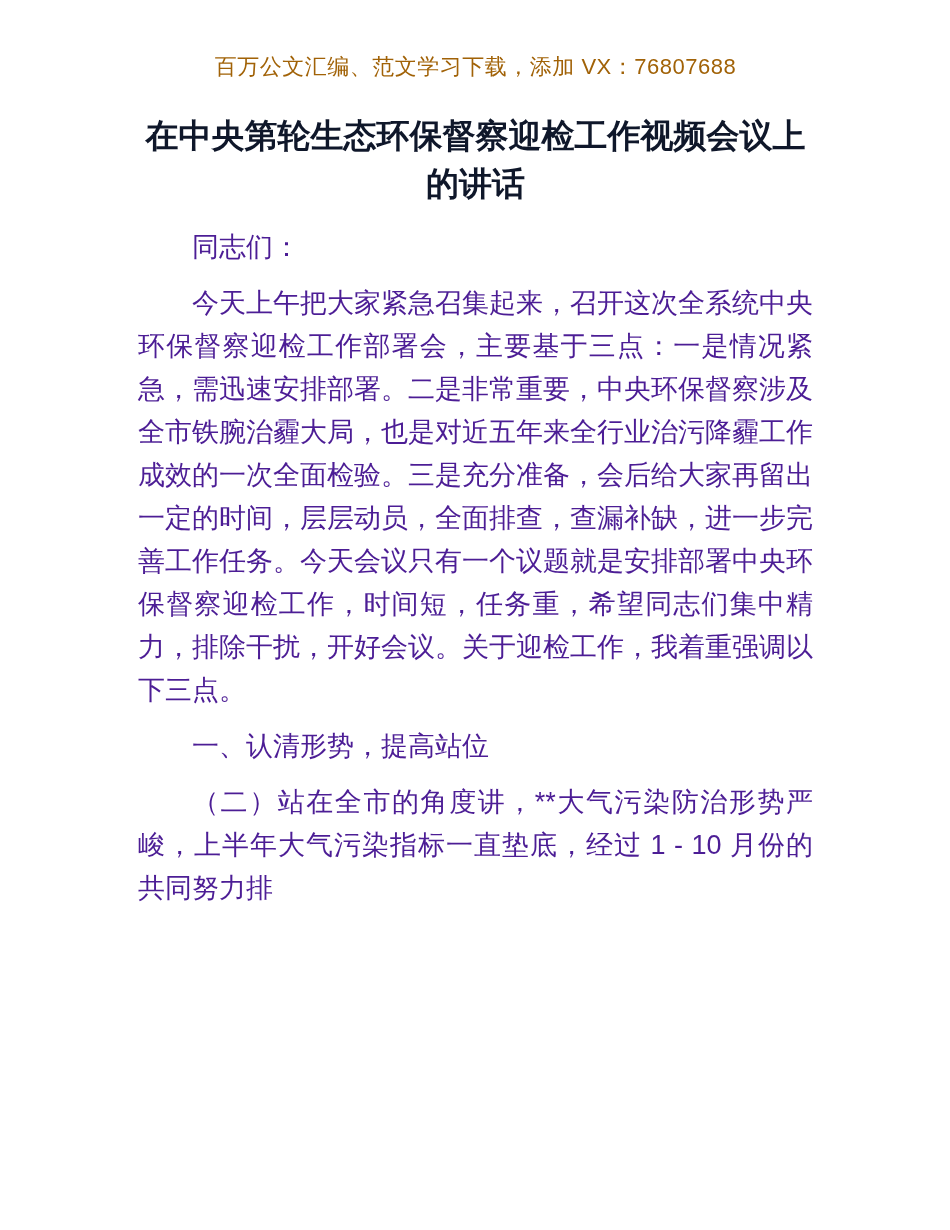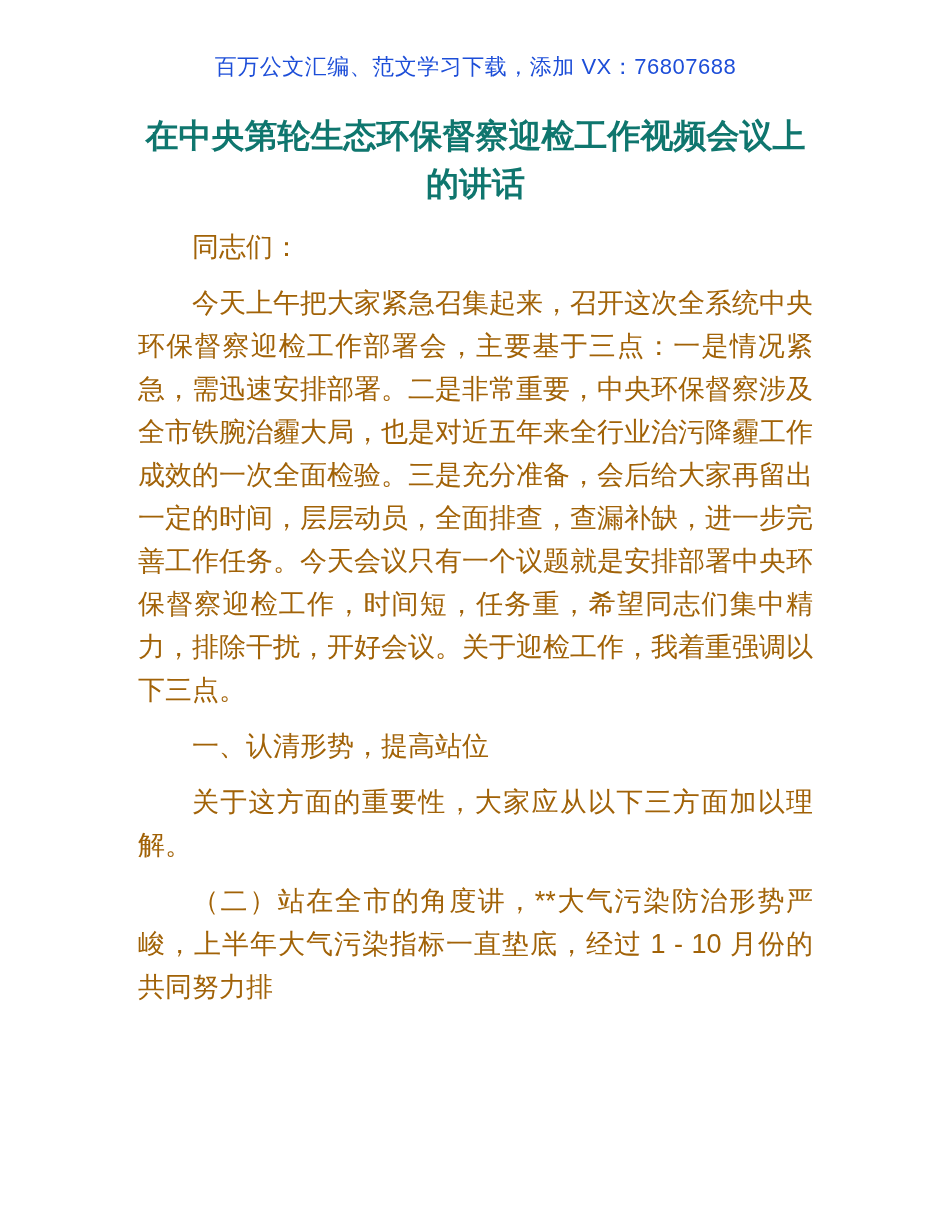--- a/index.html
+++ b/index.html
@@ -19,38 +19,38 @@
     width: 950px;
     height: 1230px;
     padding: 52px 137px 0 138px;
     background: #ffffff;
   }
   .notice {
     margin: 0 0 30px 0;
     text-align: center;
     font-size: 22px;
     line-height: 30px;
-    color: #1d4ed8;
+    color: #a16207;
     letter-spacing: 0.5px;
   }
   .doc-title {
     margin: 0 0 18px 0;
     font-size: 33px;
     line-height: 48px;
     font-weight: 700;
     text-align: center;
-    color: #0f766e;
+    color: #0f172a;
   }
   .content p {
     margin: 0 0 13px 0;
     font-size: 27px;
     line-height: 43px;
     text-indent: 2em;
     text-align: justify;
-    color: #a16207;
+    color: #4c1d95;
   }
   .content p.heading {
     font-weight: 400;
   }
 </style>
 </head>
 <body>
 
 <div class="page">
 
@@ -58,19 +58,18 @@
 
   <h1 class="doc-title">在中央第轮生态环保督察迎检工作视频会议上的讲话</h1>
 
   <div class="content">
     <p>同志们：</p>
 
     <p>今天上午把大家紧急召集起来，召开这次全系统中央环保督察迎检工作部署会，主要基于三点：一是情况紧急，需迅速安排部署。二是非常重要，中央环保督察涉及全市铁腕治霾大局，也是对近五年来全行业治污降霾工作成效的一次全面检验。三是充分准备，会后给大家再留出一定的时间，层层动员，全面排查，查漏补缺，进一步完善工作任务。今天会议只有一个议题就是安排部署中央环保督察迎检工作，时间短，任务重，希望同志们集中精力，排除干扰，开好会议。关于迎检工作，我着重强调以下三点。</p>
 
     <p class="heading">一、认清形势，提高站位</p>
 
-    <p>关于这方面的重要性，大家应从以下三方面加以理解。</p>
 
 
     <p>（二）站在全市的角度讲，**大气污染防治形势严峻，上半年大气污染指标一直垫底，经过 1 - 10 月份的共同努力排</p>
   </div>
 
 </div>
 
 </body></html>

